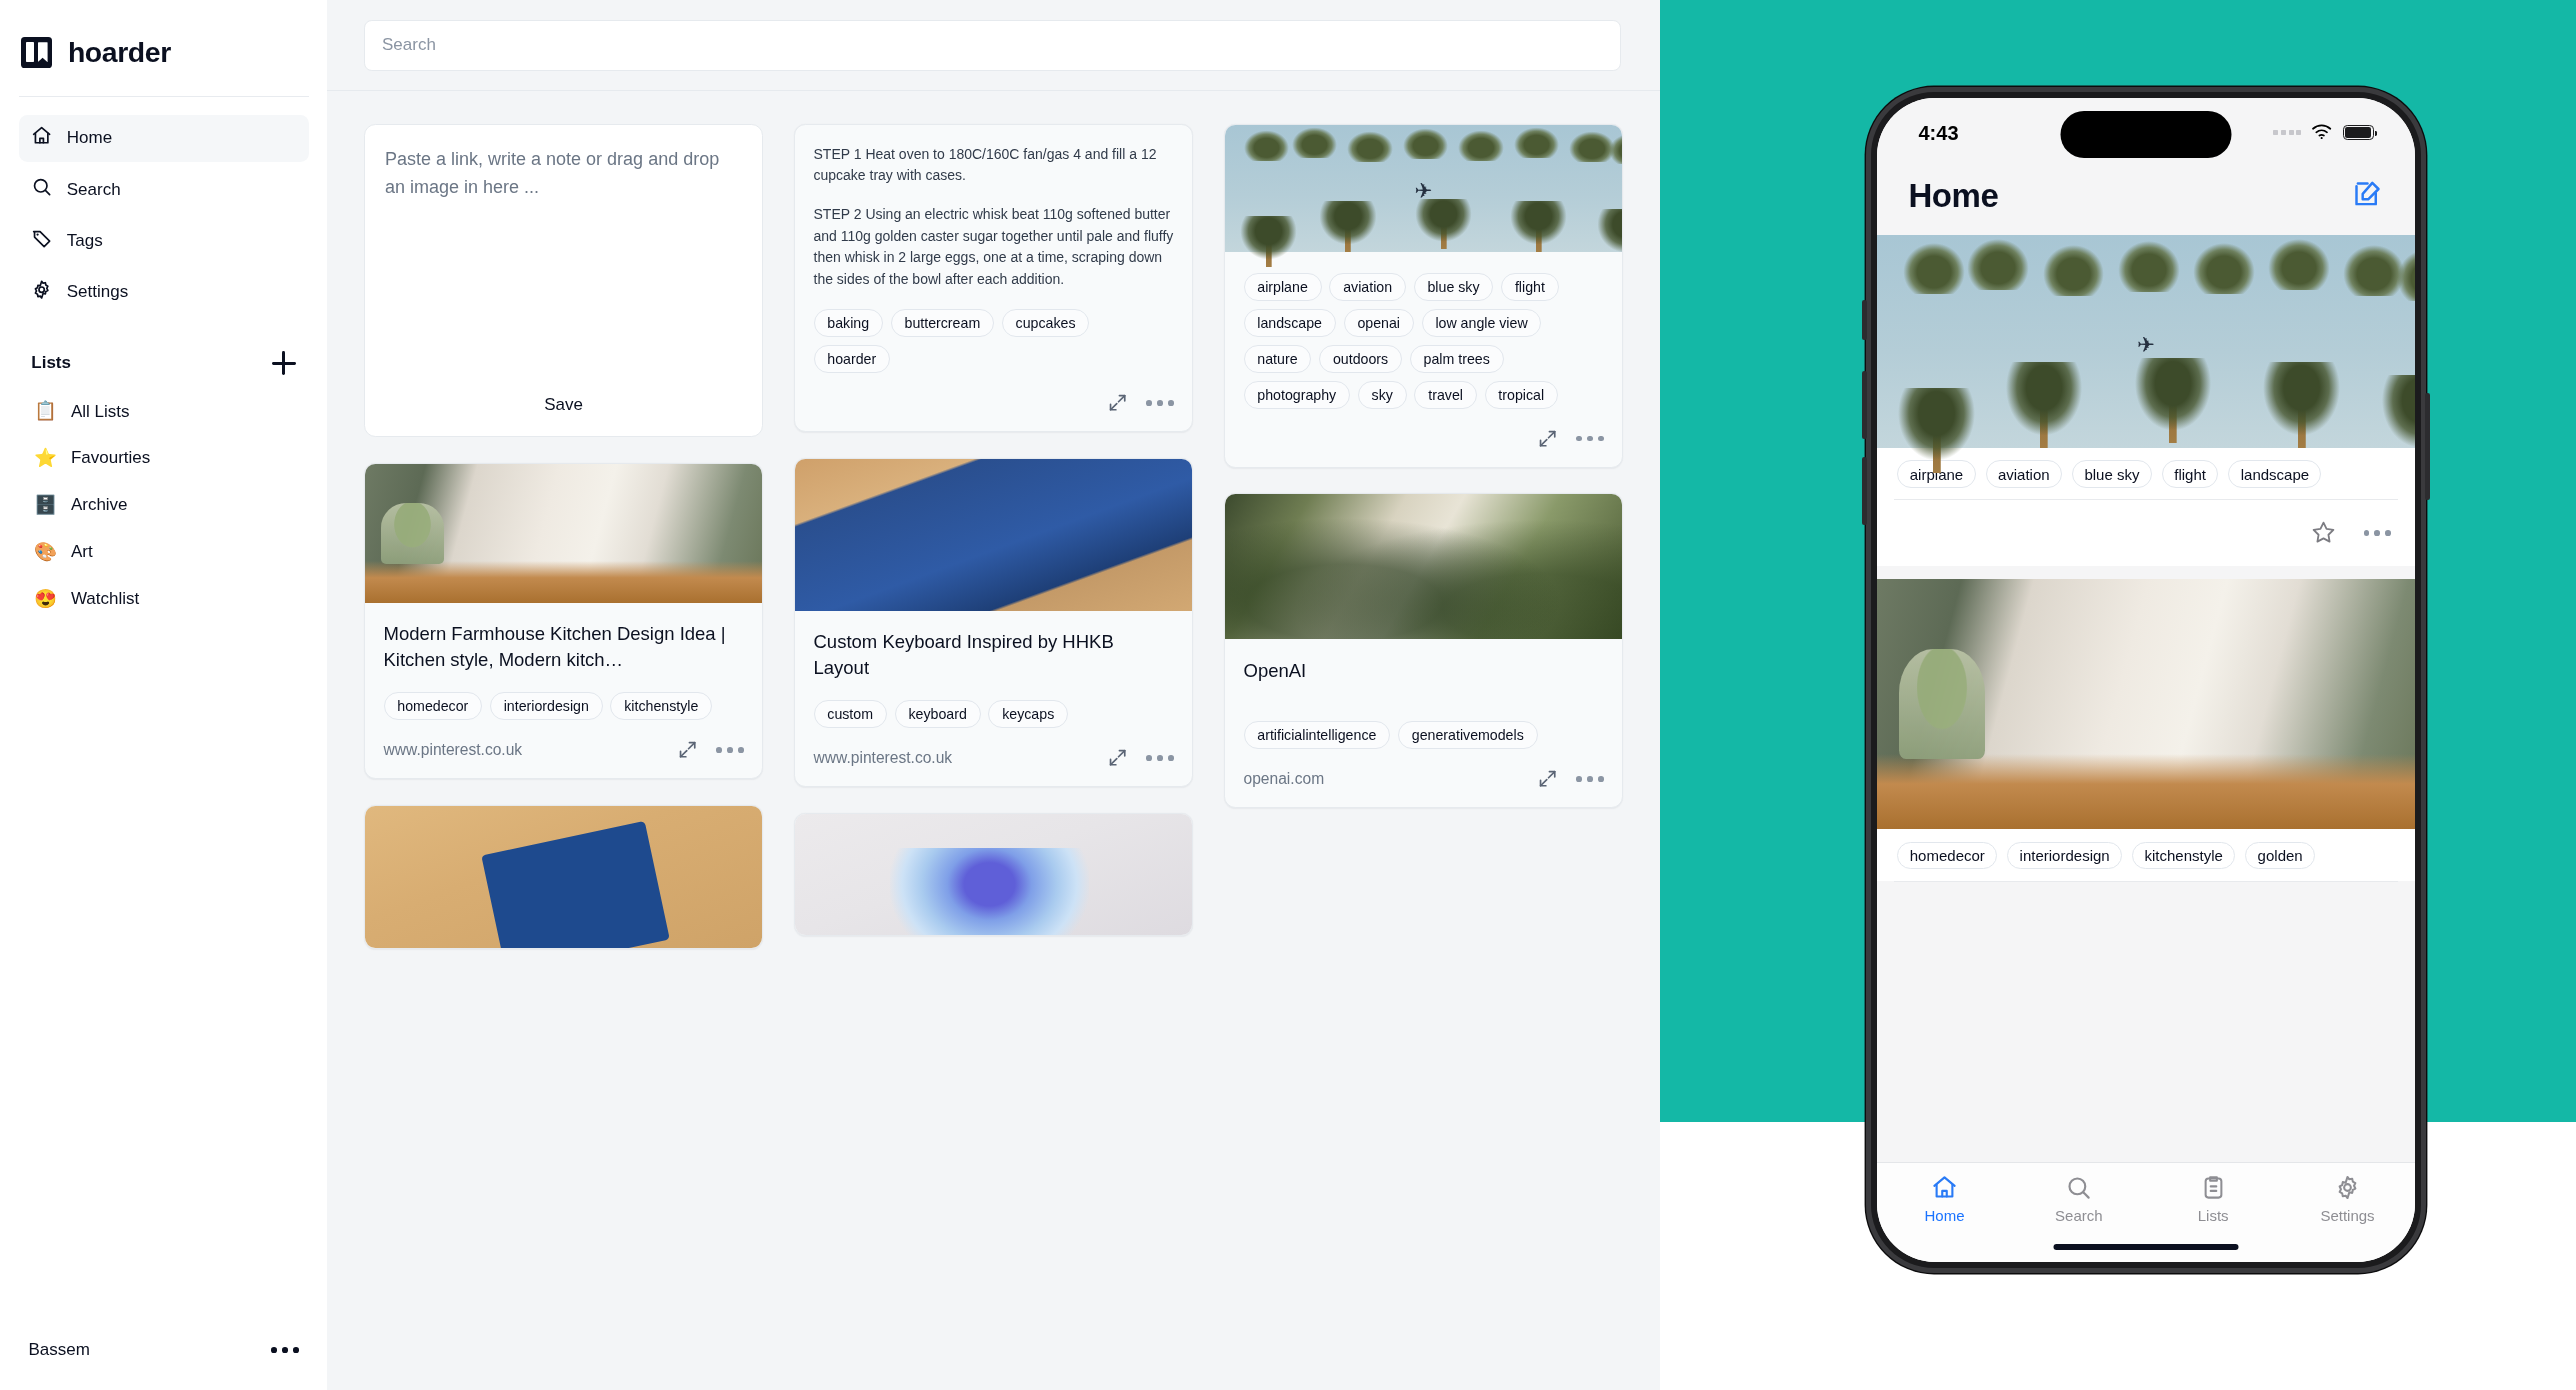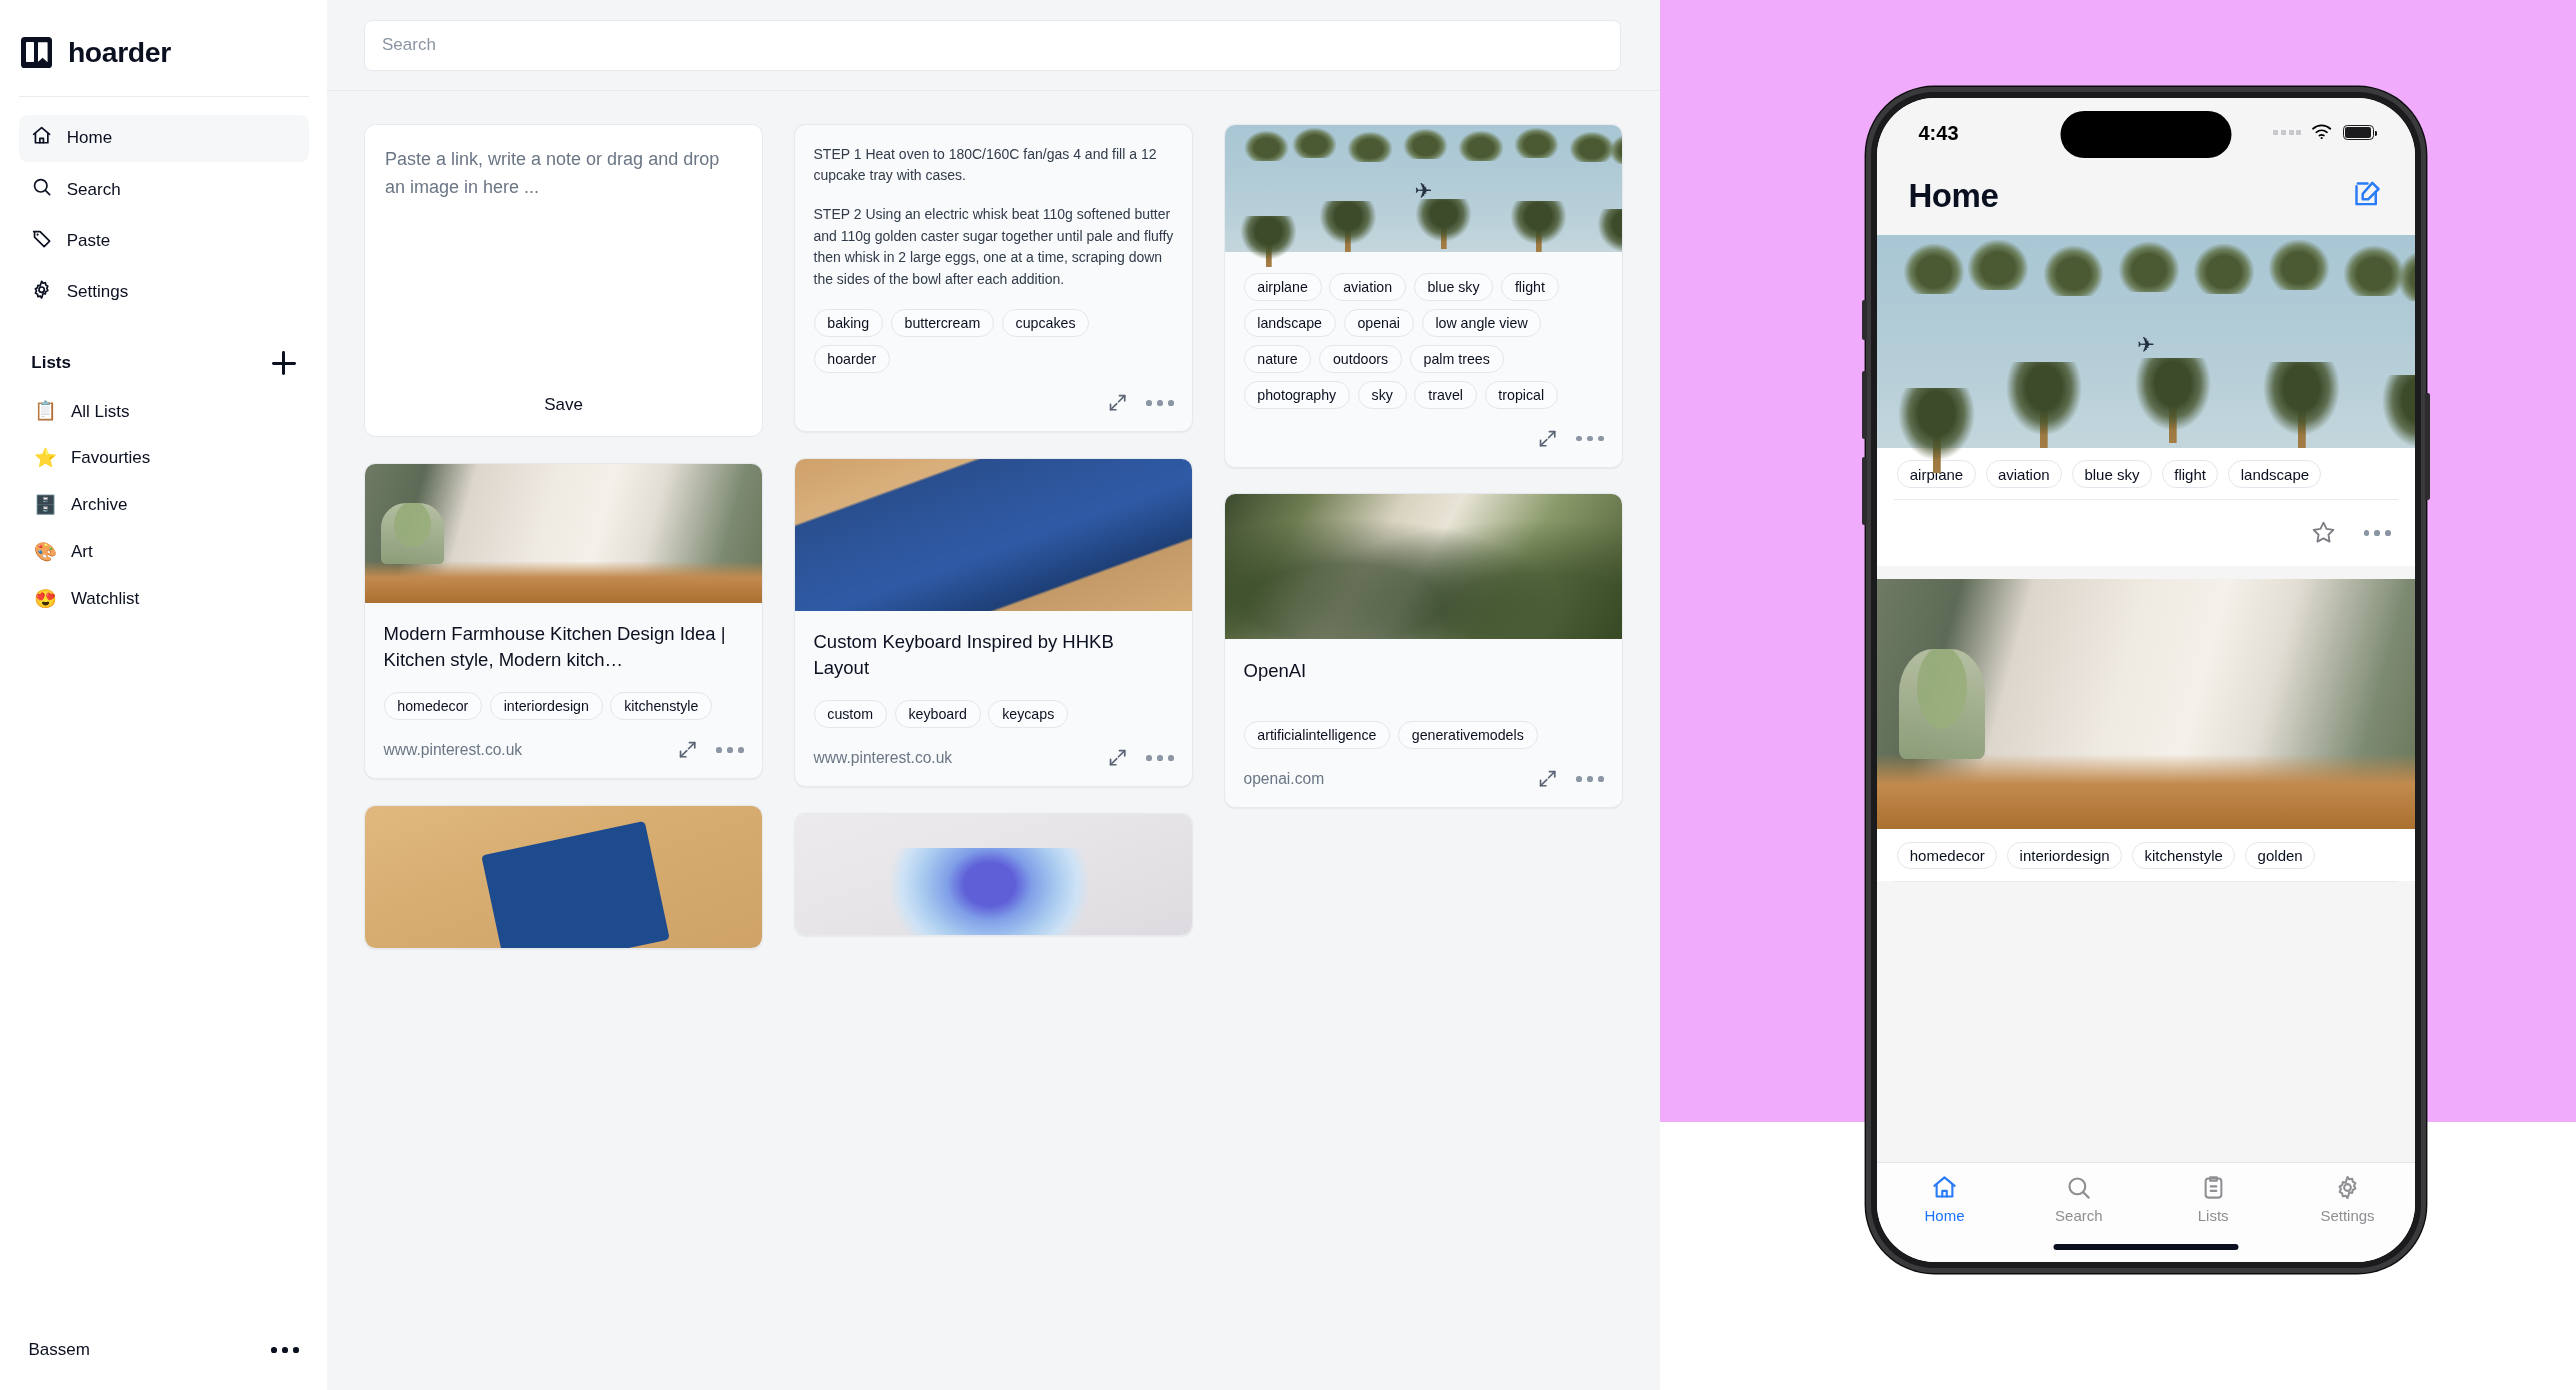--- a/index.html
+++ b/index.html
@@ -107,21 +107,21 @@
 
   
   .editor-card { background:#ffffff; border:0.7px solid #e6eaee; border-radius:11.4px; height: 313px;
     display:flex; flex-direction:column; padding: 21.3px 20px 17px 20px; }
   .editor-ph { font-size:18px; line-height:1.52; color:#6b7685; }
   .save-row { margin-top:auto; display:flex; justify-content:center; }
   .save-btn { font-size:17px; color:#0b1020; cursor:pointer; padding: 4.3px 12.8px; }
 
   
   .phone-panel {
-    width: 916px; flex:0 0 916px; height:1122px; background:#f0abfc;
+    width: 916px; flex:0 0 916px; height:1122px; background:#14b8a6;
     position:relative; display:flex; align-items:center; justify-content:center;
   }
   .phone {
     position:absolute; left: 206px; top: 87px;
     width: 560px; height: 1186px;
     background:#1b1b1d; border-radius: 68px;
     box-shadow: inset 0 0 0 5px #3a3a3d, 0 0 0 1.4px #0c0c0d;
     padding: 11.4px;
   }
   .phone-side { position:absolute; background:#2c2c2f; border-radius:2.1px; }
@@ -224,21 +224,21 @@
         </span>
         <span class="nav-label">Search</span>
       </div>
       <div class="nav-item">
         <span>
           <svg width="21.3" height="21.3" viewBox="0 0 24 24" fill="none" stroke="#0b1020" stroke-width="1.9" stroke-linecap="round" stroke-linejoin="round">
               <path d="M3 4h7.2L21 14.8 14.8 21 4 10.2V4z"></path>
               <circle cx="7.4" cy="7.4" r="1.3" fill="#0b1020" stroke="none"></circle>
             </svg>
         </span>
-        <span class="nav-label">Paste</span>
+        <span class="nav-label">Tags</span>
       </div>
       <div class="nav-item">
         <span>
           <svg width="21.3" height="21.3" viewBox="0 0 24 24" fill="none" stroke="#0b1020" stroke-width="1.9" stroke-linejoin="round">
               <circle cx="12" cy="12" r="3"></circle>
               <path d="M12 2.6l1.6 2.1 2.6-.5.5 2.6 2.3 1.3-1.2 2.4 1.2 2.4-2.3 1.3-.5 2.6-2.6-.5L12 21.4l-1.6-2.1-2.6.5-.5-2.6-2.3-1.3 1.2-2.4-1.2-2.4 2.3-1.3.5-2.6 2.6.5z"></path>
             </svg>
         </span>
         <span class="nav-label">Settings</span>
       </div>

